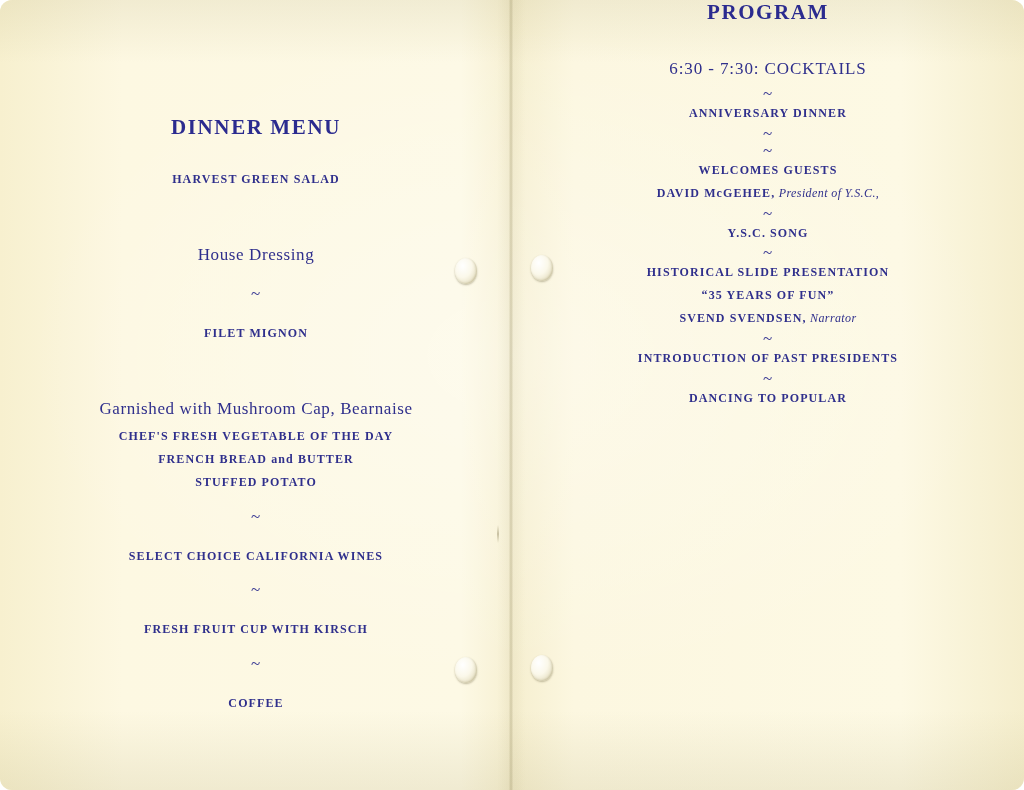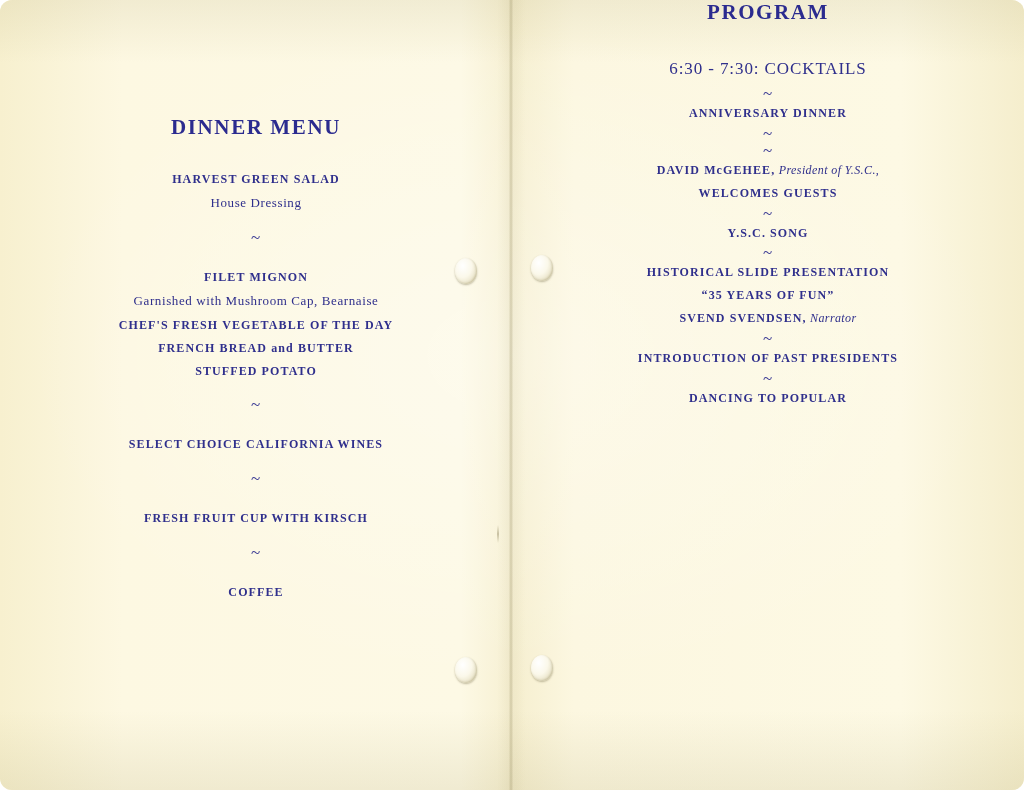--- a/index.html
+++ b/index.html
@@ -108,21 +108,22 @@
     color: #2f2f8c;
     white-space: nowrap;
   }
   .line.caps {
     font-weight: bold;
     letter-spacing: 1.1px;
   }
   .line.plain {
     font-weight: normal;
     letter-spacing: 0.6px;
-    font-size: 13px;
+    font-size: 17px;
+    margin-top: 48px;
   }
   .line.small-caps {
     font-weight: normal;
     font-size: 17px;
   }
   .ital {
     font-style: italic;
     font-weight: normal;
     letter-spacing: 0.4px;
   }
@@ -177,22 +178,22 @@
     <div class="col col-right">
       <div class="title">PROGRAM</div>
       <div class="spacer-28"></div>
 
       <div class="block">
         <div class="line small-caps">6:30 - 7:30: COCKTAILS</div>
         <div class="line sep">~</div>
         <div class="line caps">ANNIVERSARY  DINNER</div>
         <div class="line sep">~</div>
         <div class="line sep">~</div>
+        <div class="line caps">WELCOMES  GUESTS</div>
         <div class="line caps"><span>DAVID McGEHEE,</span><span class="ital"> President of Y.S.C.,</span></div>
-        <div class="line caps">WELCOMES  GUESTS</div>
         <div class="line sep">~</div>
         <div class="line caps">Y.S.C.  SONG</div>
         <div class="line sep">~</div>
         <div class="line caps">HISTORICAL SLIDE PRESENTATION</div>
         <div class="line caps">“35 YEARS OF FUN”</div>
         <div class="line caps"><span>SVEND SVENDSEN,</span><span class="ital"> Narrator</span></div>
         <div class="line sep">~</div>
         <div class="line caps">INTRODUCTION OF PAST PRESIDENTS</div>
         <div class="line sep">~</div>
         <div class="line caps">DANCING  TO  POPULAR</div>

